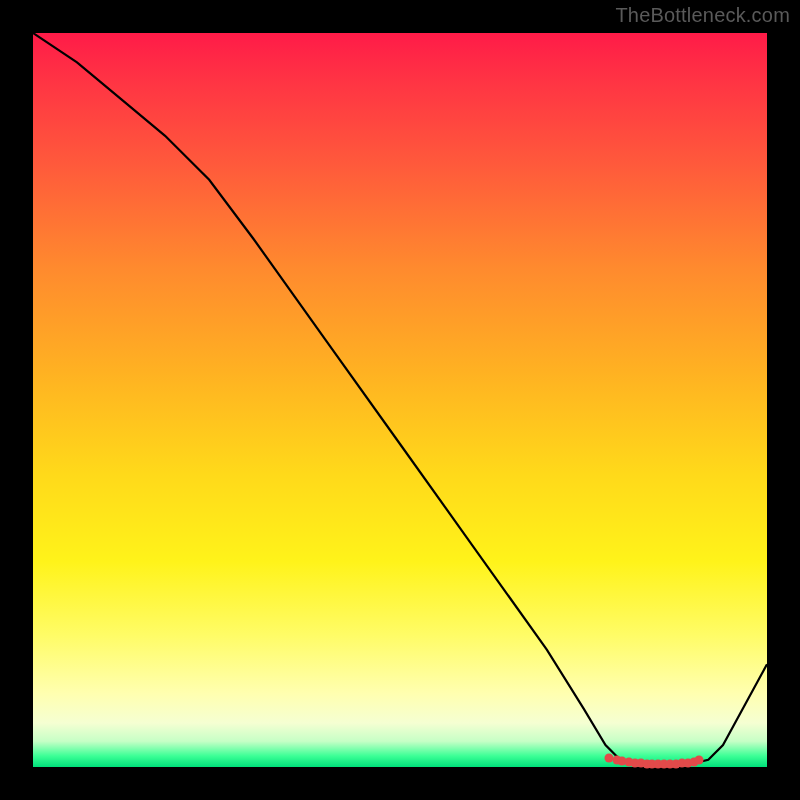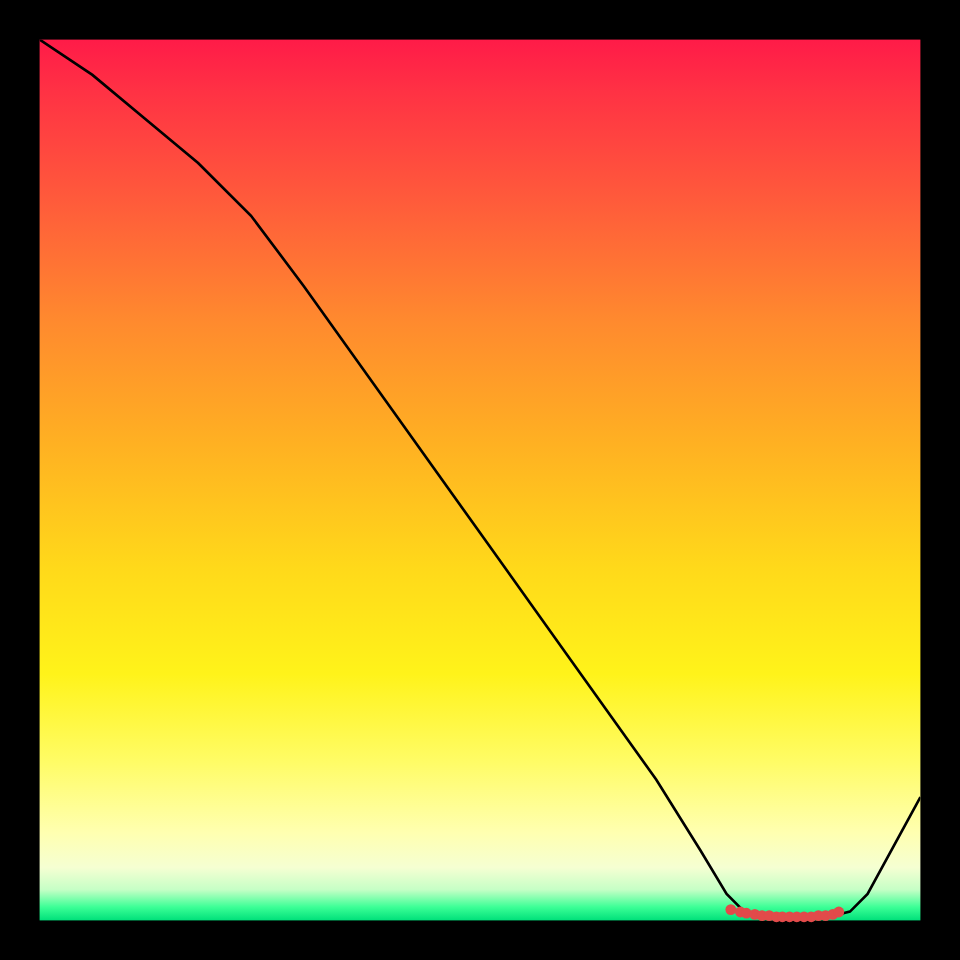--- a/index.html
+++ b/index.html
@@ -74,20 +74,21 @@
     height: 9px;
     border-radius: 50%;
     background: #e24a4a;
     transform: translate(-50%, -50%);
   }
 </style>
 </head>
 <body>
 
 <div class="chart-container">
+  <div class="watermark">TheBottleneck.com</div>
 
   <div class="plot-area">
     <svg class="series-line" viewBox="0 0 734 734" preserveAspectRatio="none">
       <path id="series-path" d="M0.0 0.0 L44.0 29.4 L88.1 66.1 L132.1 102.8 L176.2 146.8 L220.2 205.5 L293.6 308.3 L367.0 411.0 L440.4 513.8 L513.8 616.6 L550.5 675.3 L572.5 712.0 L587.2 726.7 L601.9 730.3 L616.6 731.8 L631.2 731.8 L645.9 731.8 L660.6 730.3 L675.3 726.7 L690.0 712.0 L734.0 631.2" fill="none" stroke="#000" stroke-width="2.2"></path>
     </svg>
     <div class="markers" id="markers">
         <div class="marker" style="left: 576.19px; top: 725.192px;"></div>
         <div class="marker" style="left: 583.53px; top: 726.66px;"></div>
         <div class="marker" style="left: 589.402px; top: 728.128px;"></div>
         <div class="marker" style="left: 596.008px; top: 728.862px;"></div>

